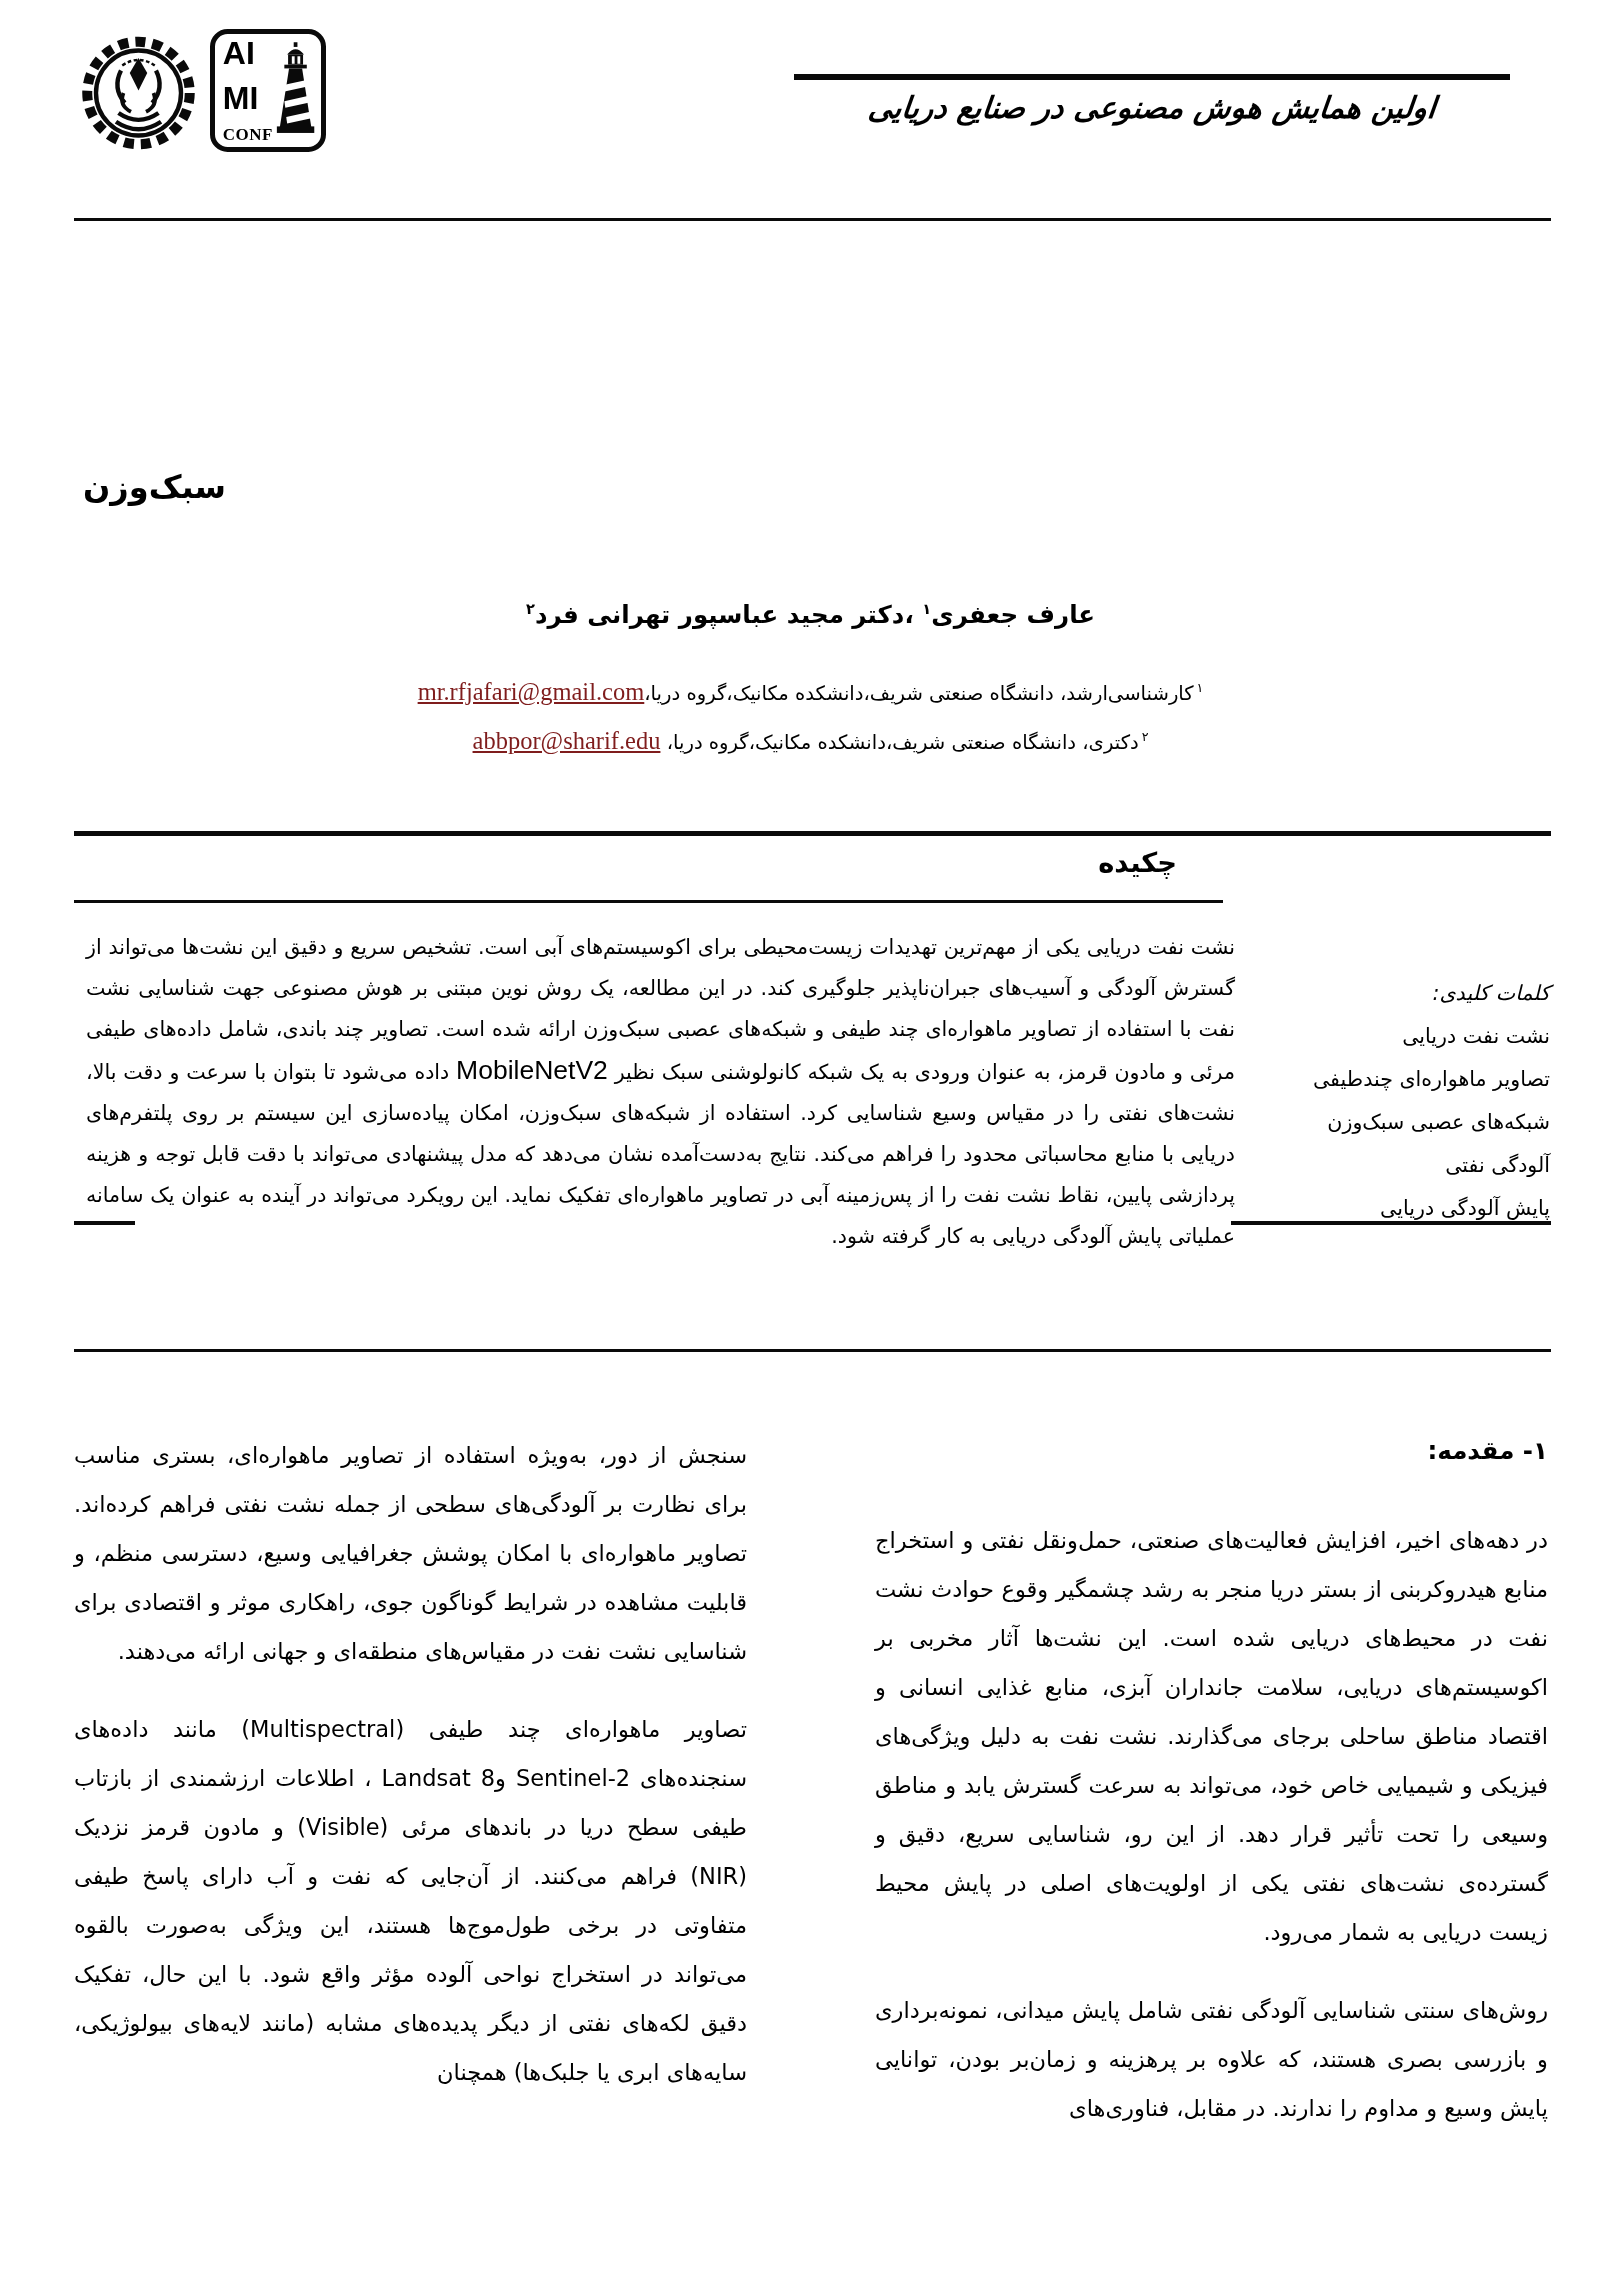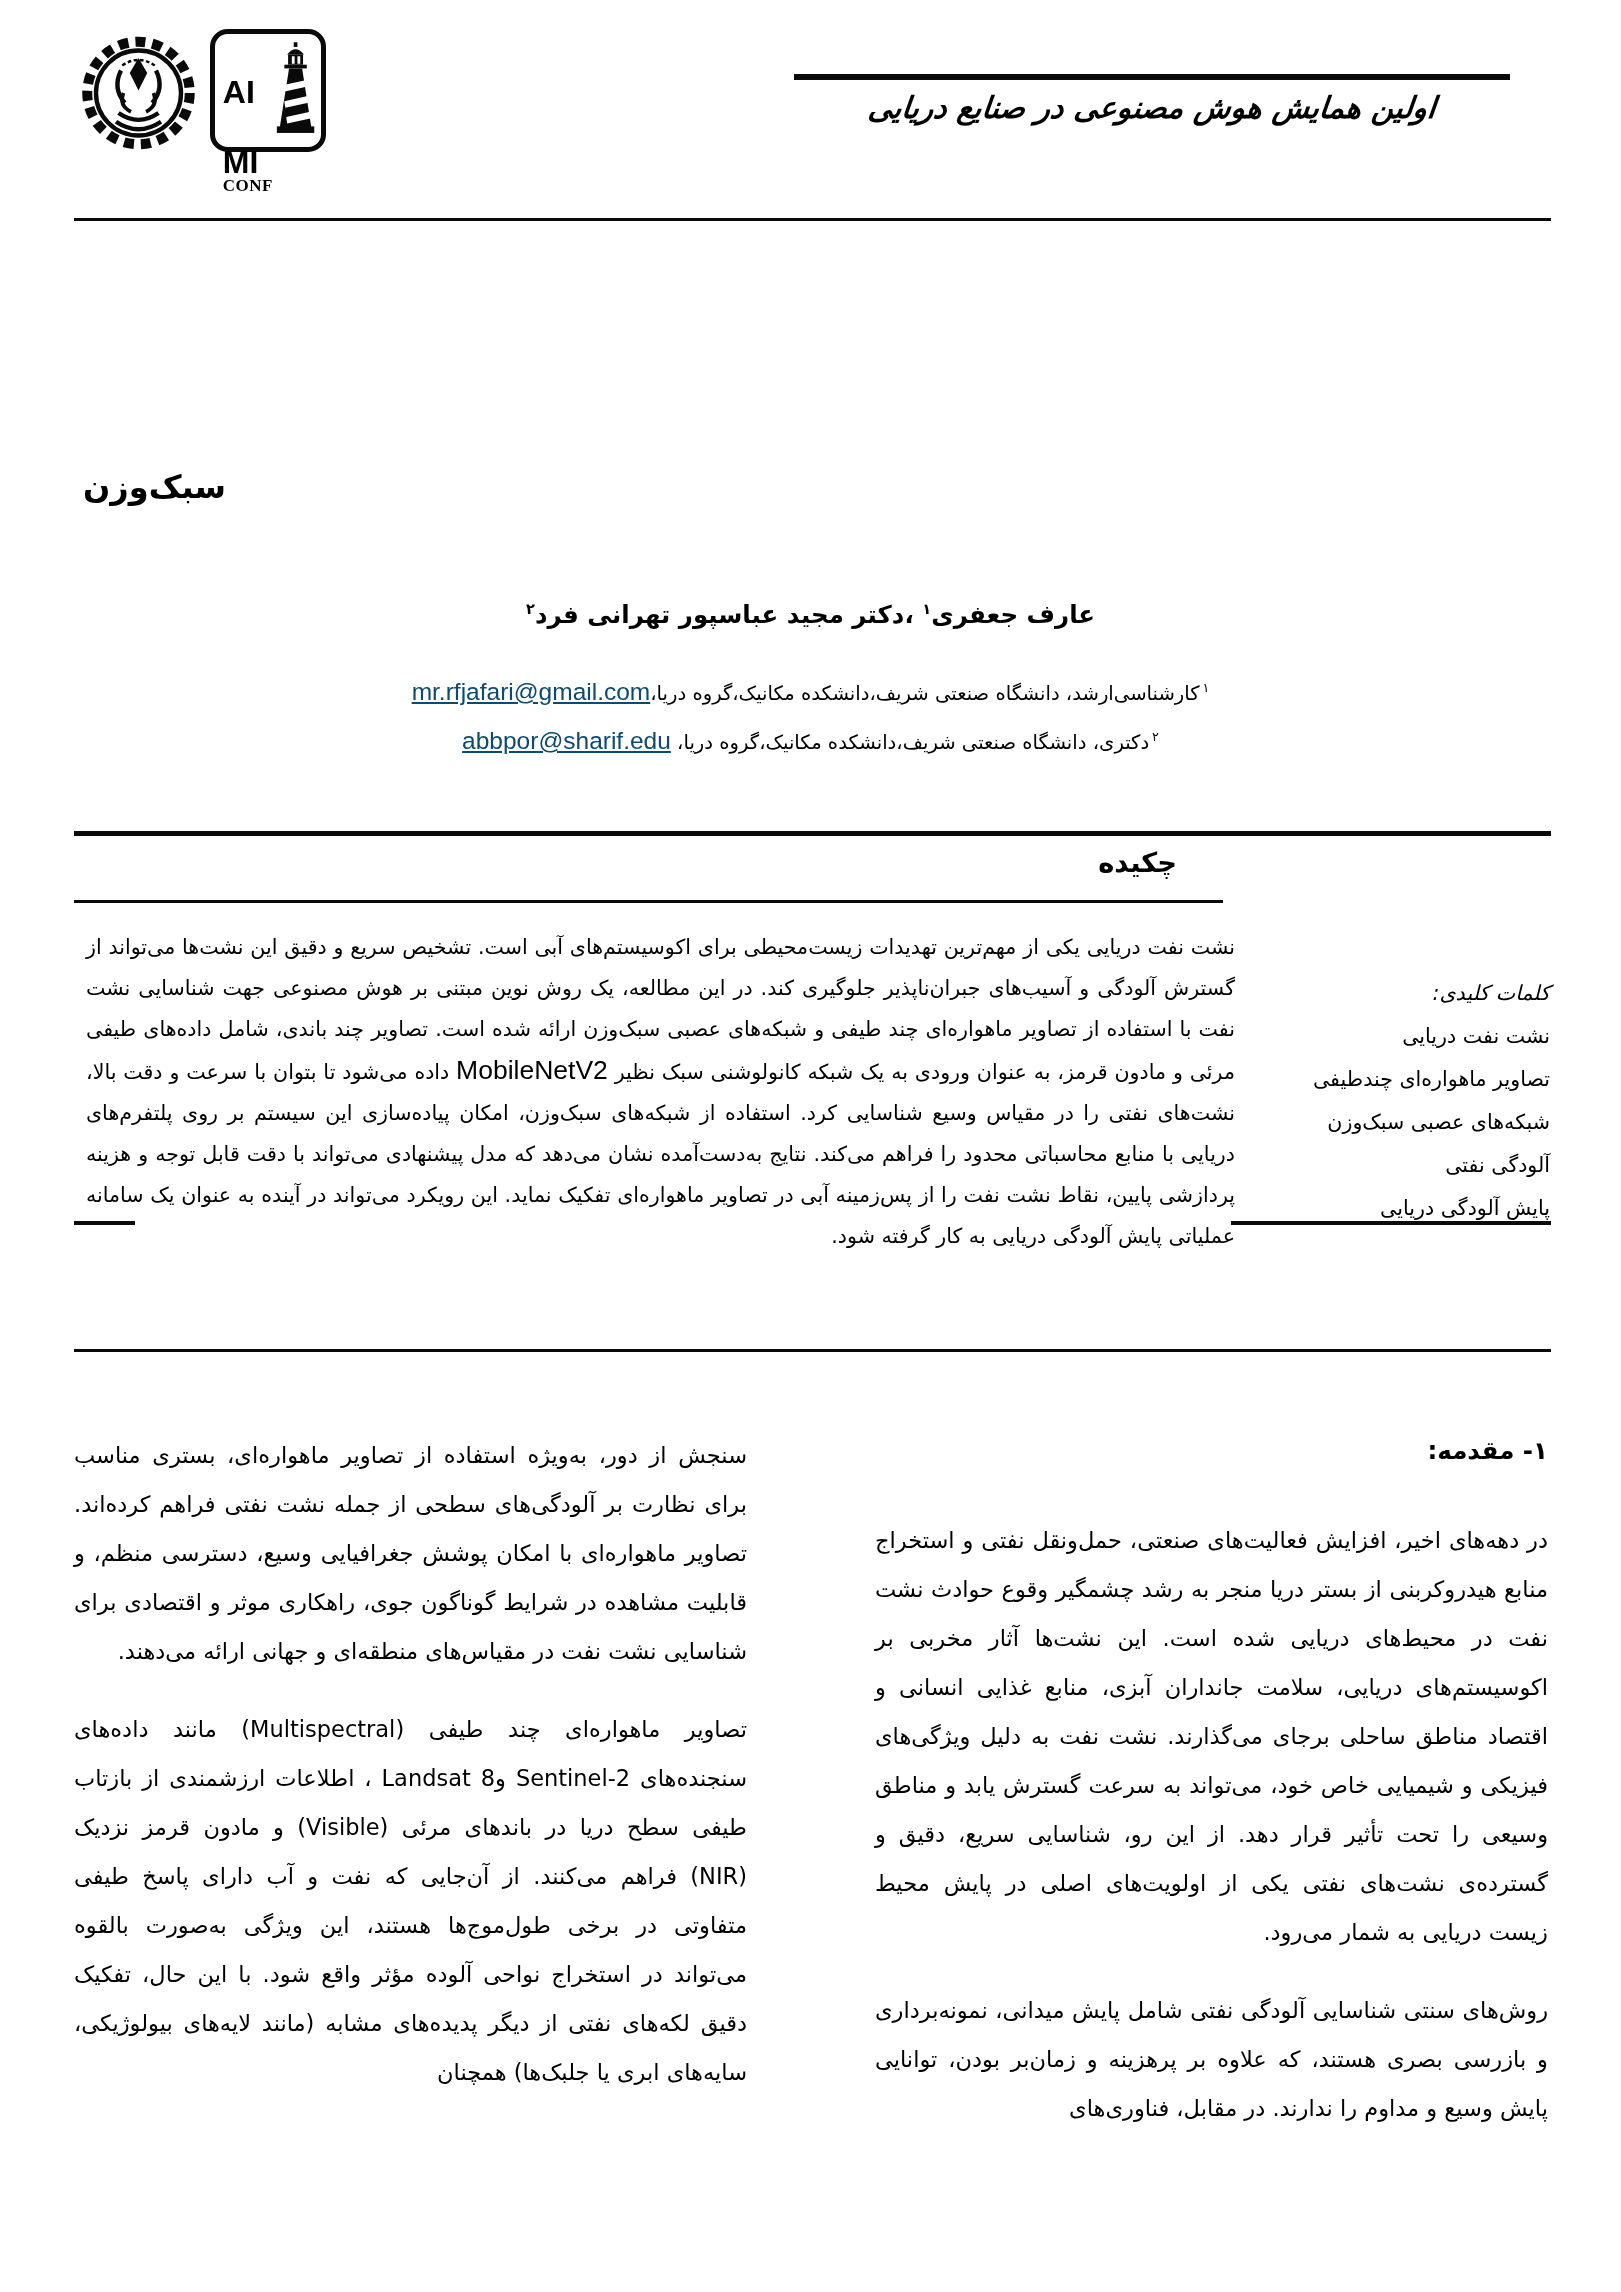--- a/index.html
+++ b/index.html
@@ -30,21 +30,21 @@
   }
   .logo-sharif { position: absolute; left: 76px; top: 19.6px; width: 125px; height: 141px; }
   .logo-aimi {
     position: absolute; left: 210px; top: 29px; width: 116px; height: 123px;
     border: 5.9px solid #0a0a0a; border-radius: 17.6px;
     box-sizing: border-box;
     display: flex; align-items: stretch; padding: 3.9px 4.9px 3.9px 7.8px; gap: 2px;
     background: #fff;
   }
   .aimi-text { display: flex; flex-direction: column; justify-content: space-between; }
-  .aimi-big { font-family: "Liberation Sans", sans-serif; font-weight: 900; font-size: 32px; line-height: 31px; margin-top: 39px; }
+  .aimi-big { font-family: "Liberation Sans", sans-serif; font-weight: 900; font-size: 32px; line-height: 31px; }
   .aimi-small { font-family: Liberation Serif, serif; font-weight: 900; font-size: 17px; line-height: 15.7px; letter-spacing: 0.5px; }
 
   
   .paper-title-1 {
     position: absolute; left: 83px; top: 395px; width: 1467px;
     direction: rtl;
     font-weight: bold; font-size: 32px; line-height: 57px;
     text-align: justify;
     text-align-last: justify;
     -moz-text-align-last: justify;
@@ -62,23 +62,23 @@
     font-weight: bold; font-size: 24.5px;
   }
   .authors sup { font-size: 14.7px; }
   .affil {
     position: absolute; left: 0; width: 1621px;
     text-align: center; direction: rtl;
     font-size: 19.6px;
   }
   .affil sup { font-size: 12.7px; margin-left: 2.9px; }
   .email {
-    font-family: Liberation Sans, sans-serif;
+    font-family: Liberation Serif, serif;
     font-size: 24.5px;
-    color: #0c4a6e;
+    color: #7f1d1d;
     text-decoration: underline;
     cursor: pointer;
     unicode-bidi: embed;
     direction: ltr;
   } 
   .abstract-text {
     position: absolute; left: 74px; top: 915px; width: 1149px;
     direction: rtl;
     text-align: justify; text-justify: inter-word;
     font-size: 20.6px; line-height: 41px;

